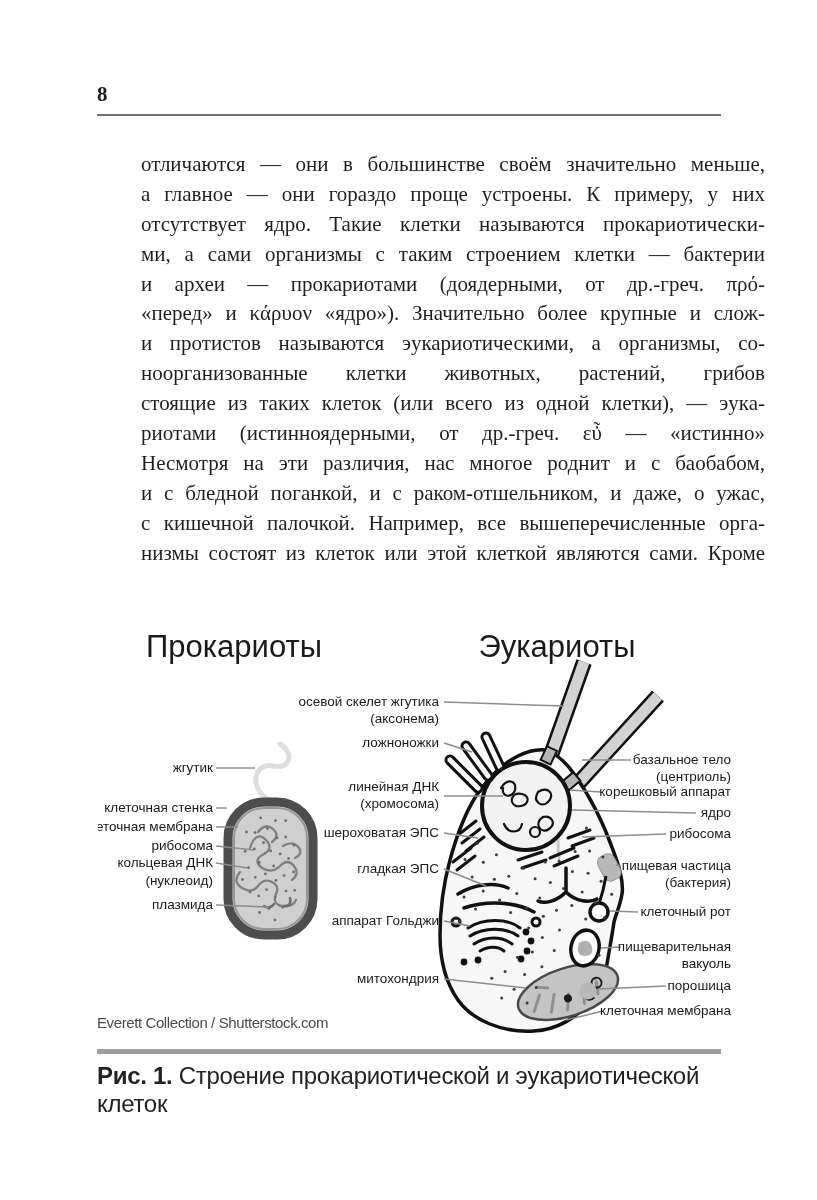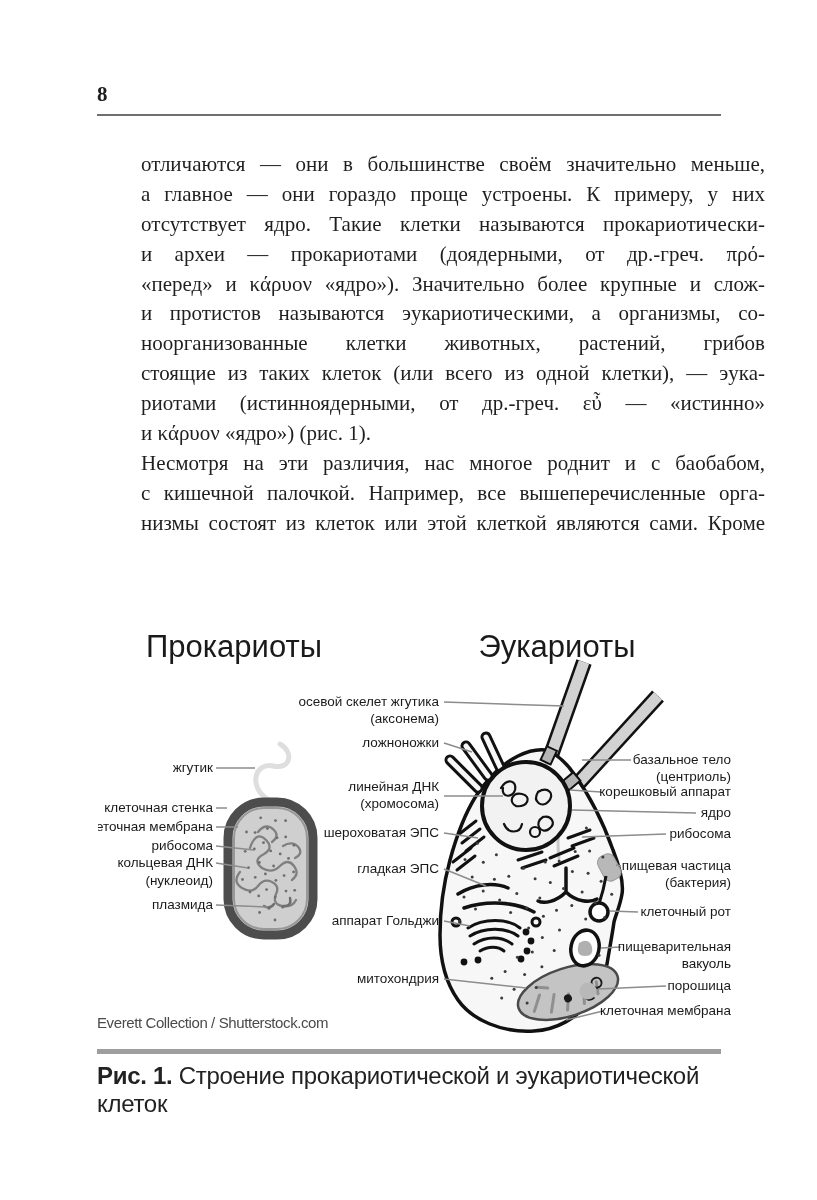--- a/index.html
+++ b/index.html
@@ -33,28 +33,29 @@
 <div class="page">
 
   <div class="header">
     <span class="page-num">8</span>
   </div>
 
   <div class="bodytext">
     <div class="ln">отличаются — они в большинстве своём значительно меньше,</div>
     <div class="ln">а главное — они гораздо проще устроены. К примеру, у них</div>
     <div class="ln">отсутствует ядро. Такие клетки называются прокариотически-</div>
+    <div class="ln">ми, а сами организмы с таким строением клетки — бактерии</div>
     <div class="ln">и археи — прокариотами (доядерными, от др.-греч. πρό-</div>
     <div class="ln">«перед» и κάρυον «ядро»). Значительно более крупные и слож-</div>
     <div class="ln">и протистов называются эукариотическими, а организмы, со-</div>
     <div class="ln">ноорганизованные клетки животных, растений, грибов</div>
     <div class="ln">стоящие из таких клеток (или всего из одной клетки), — эука-</div>
     <div class="ln">риотами (истинноядерными, от др.-греч. εὖ — «истинно»</div>
-    <div class="ln paraend">и κάρυον «ядро») (рис. 1).</div>
     <div class="ln">Несмотря на эти различия, нас многое роднит и с баобабом,</div>
+    <div class="ln">и с бледной поганкой, и с раком-отшельником, и даже, о ужас,</div>
     <div class="ln">с кишечной палочкой. Например, все вышеперечисленные орга-</div>
     <div class="ln">низмы состоят из клеток или этой клеткой являются сами. Кроме</div>
   </div>
 
   <div class="figure">
     <svg viewBox="0 0 640 430">
 
       <text class="fig-title" x="136" y="47" text-anchor="middle">Прокариоты</text>
       <text class="fig-title" x="459" y="47" text-anchor="middle">Эукариоты</text>
 

